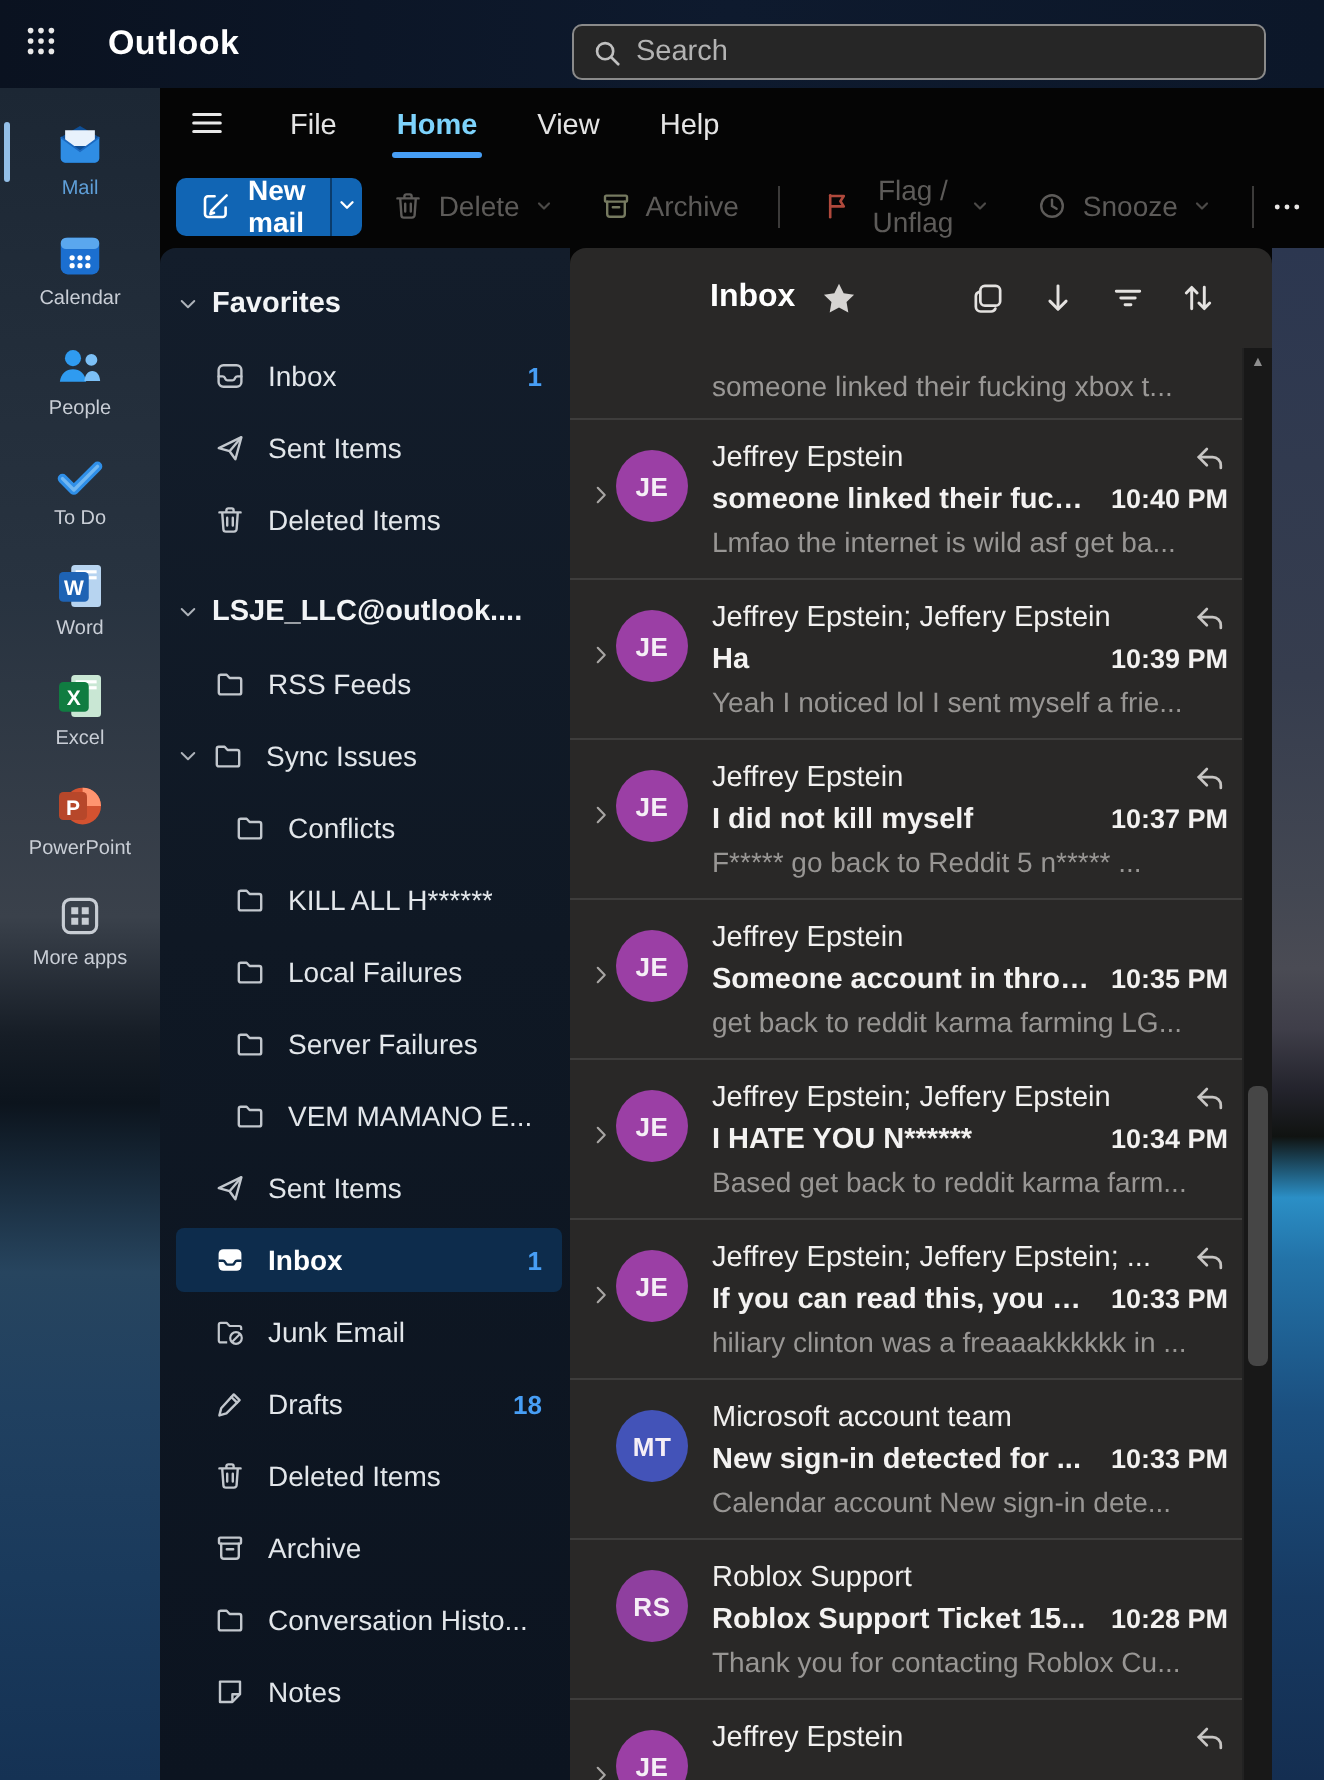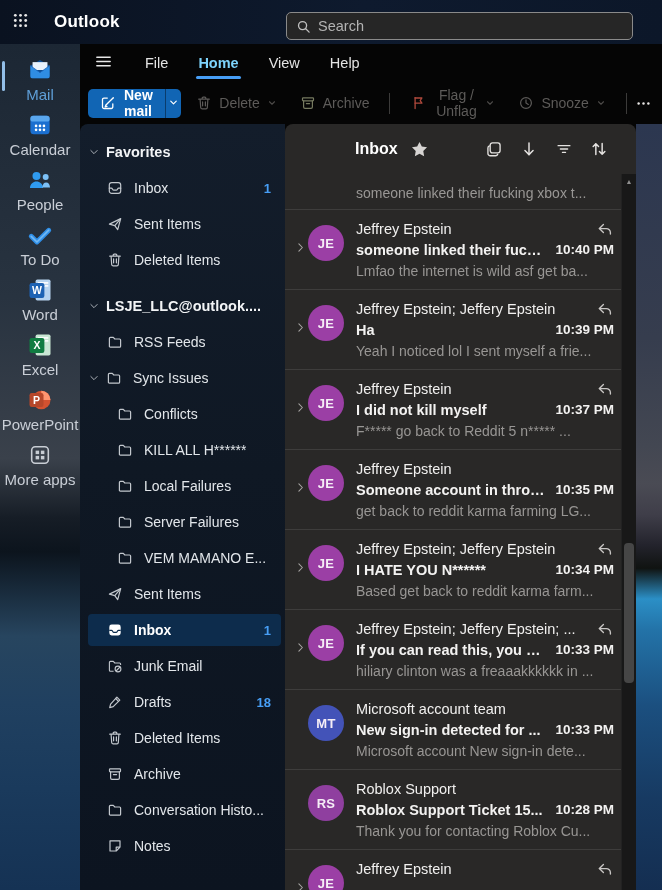--- a/index.html
+++ b/index.html
@@ -17,21 +17,21 @@
   .search-input { background:transparent; border:none; outline:none; color:#c9c9c9; font-size:14.5px; width:100%; font-family:inherit; }
   .search-input::placeholder { color:#b3b3b3; }
 
   
   .main { display:flex; height:846px; }
   .rail { width:80px; flex:none; padding-top:8px;
     background:linear-gradient(180deg,#1c2734 0%,#283340 30%,#3a414b 49%,#161d26 56%,#0c141d 60%,#27455f 70%,#204060 78%,#1a3a5c 88%,#153254 100%); }
   .rail-item { position:relative; height:55px; display:flex; flex-direction:column; align-items:center; justify-content:center; gap:2px; }
   .rail-icon { width:28px; height:28px; display:block; }
   .rail-icon svg { width:100%; height:100%; }
-  .rail-label { font-size:15px; color:#c9ced6; }
+  .rail-label { font-size:10px; color:#c9ced6; }
   .rail-item.selected .rail-label { color:#5f9fd8; }
   .rail-bar { position:absolute; left:2px; top:9px; width:3px; height:30px; border-radius:2px; background:#93bfe8; }
 
   .content { flex:1; display:flex; flex-direction:column; background:#050505; min-width:0; }
 
   
   .tabs-row { height:38px; display:flex; align-items:center; padding-left:6px; flex:none; }
   .menu-btn { width:34px; height:30px; display:flex; align-items:center; justify-content:center; color:#e8e8e8; background:none; border:none; }
   .menu-btn svg { width:19px; height:19px; }
   .tabs { display:flex; margin-left:10px; }
@@ -674,21 +674,21 @@
               </div>
               <div class="msg-row">
                 <span class="avatar" style="background: rgb(67, 83, 184);">MT</span>
                 <div class="msg-line1">
                   <span class="msg-sender">Microsoft account team</span>
                 </div>
                 <div class="msg-line2">
                   <span class="msg-subject">New sign-in detected for ...</span>
                   <span class="msg-time">10:33 PM</span>
                 </div>
-                <div class="msg-preview">Microsoft account New sign-in dete...</div>
+                <div class="msg-preview">Calendar account New sign-in dete...</div>
               </div>
               <div class="msg-row">
                 <span class="avatar" style="background: rgb(143, 63, 159);">RS</span>
                 <div class="msg-line1">
                   <span class="msg-sender">Roblox Support</span>
                 </div>
                 <div class="msg-line2">
                   <span class="msg-subject">Roblox Support Ticket 15...</span>
                   <span class="msg-time">10:28 PM</span>
                 </div>

